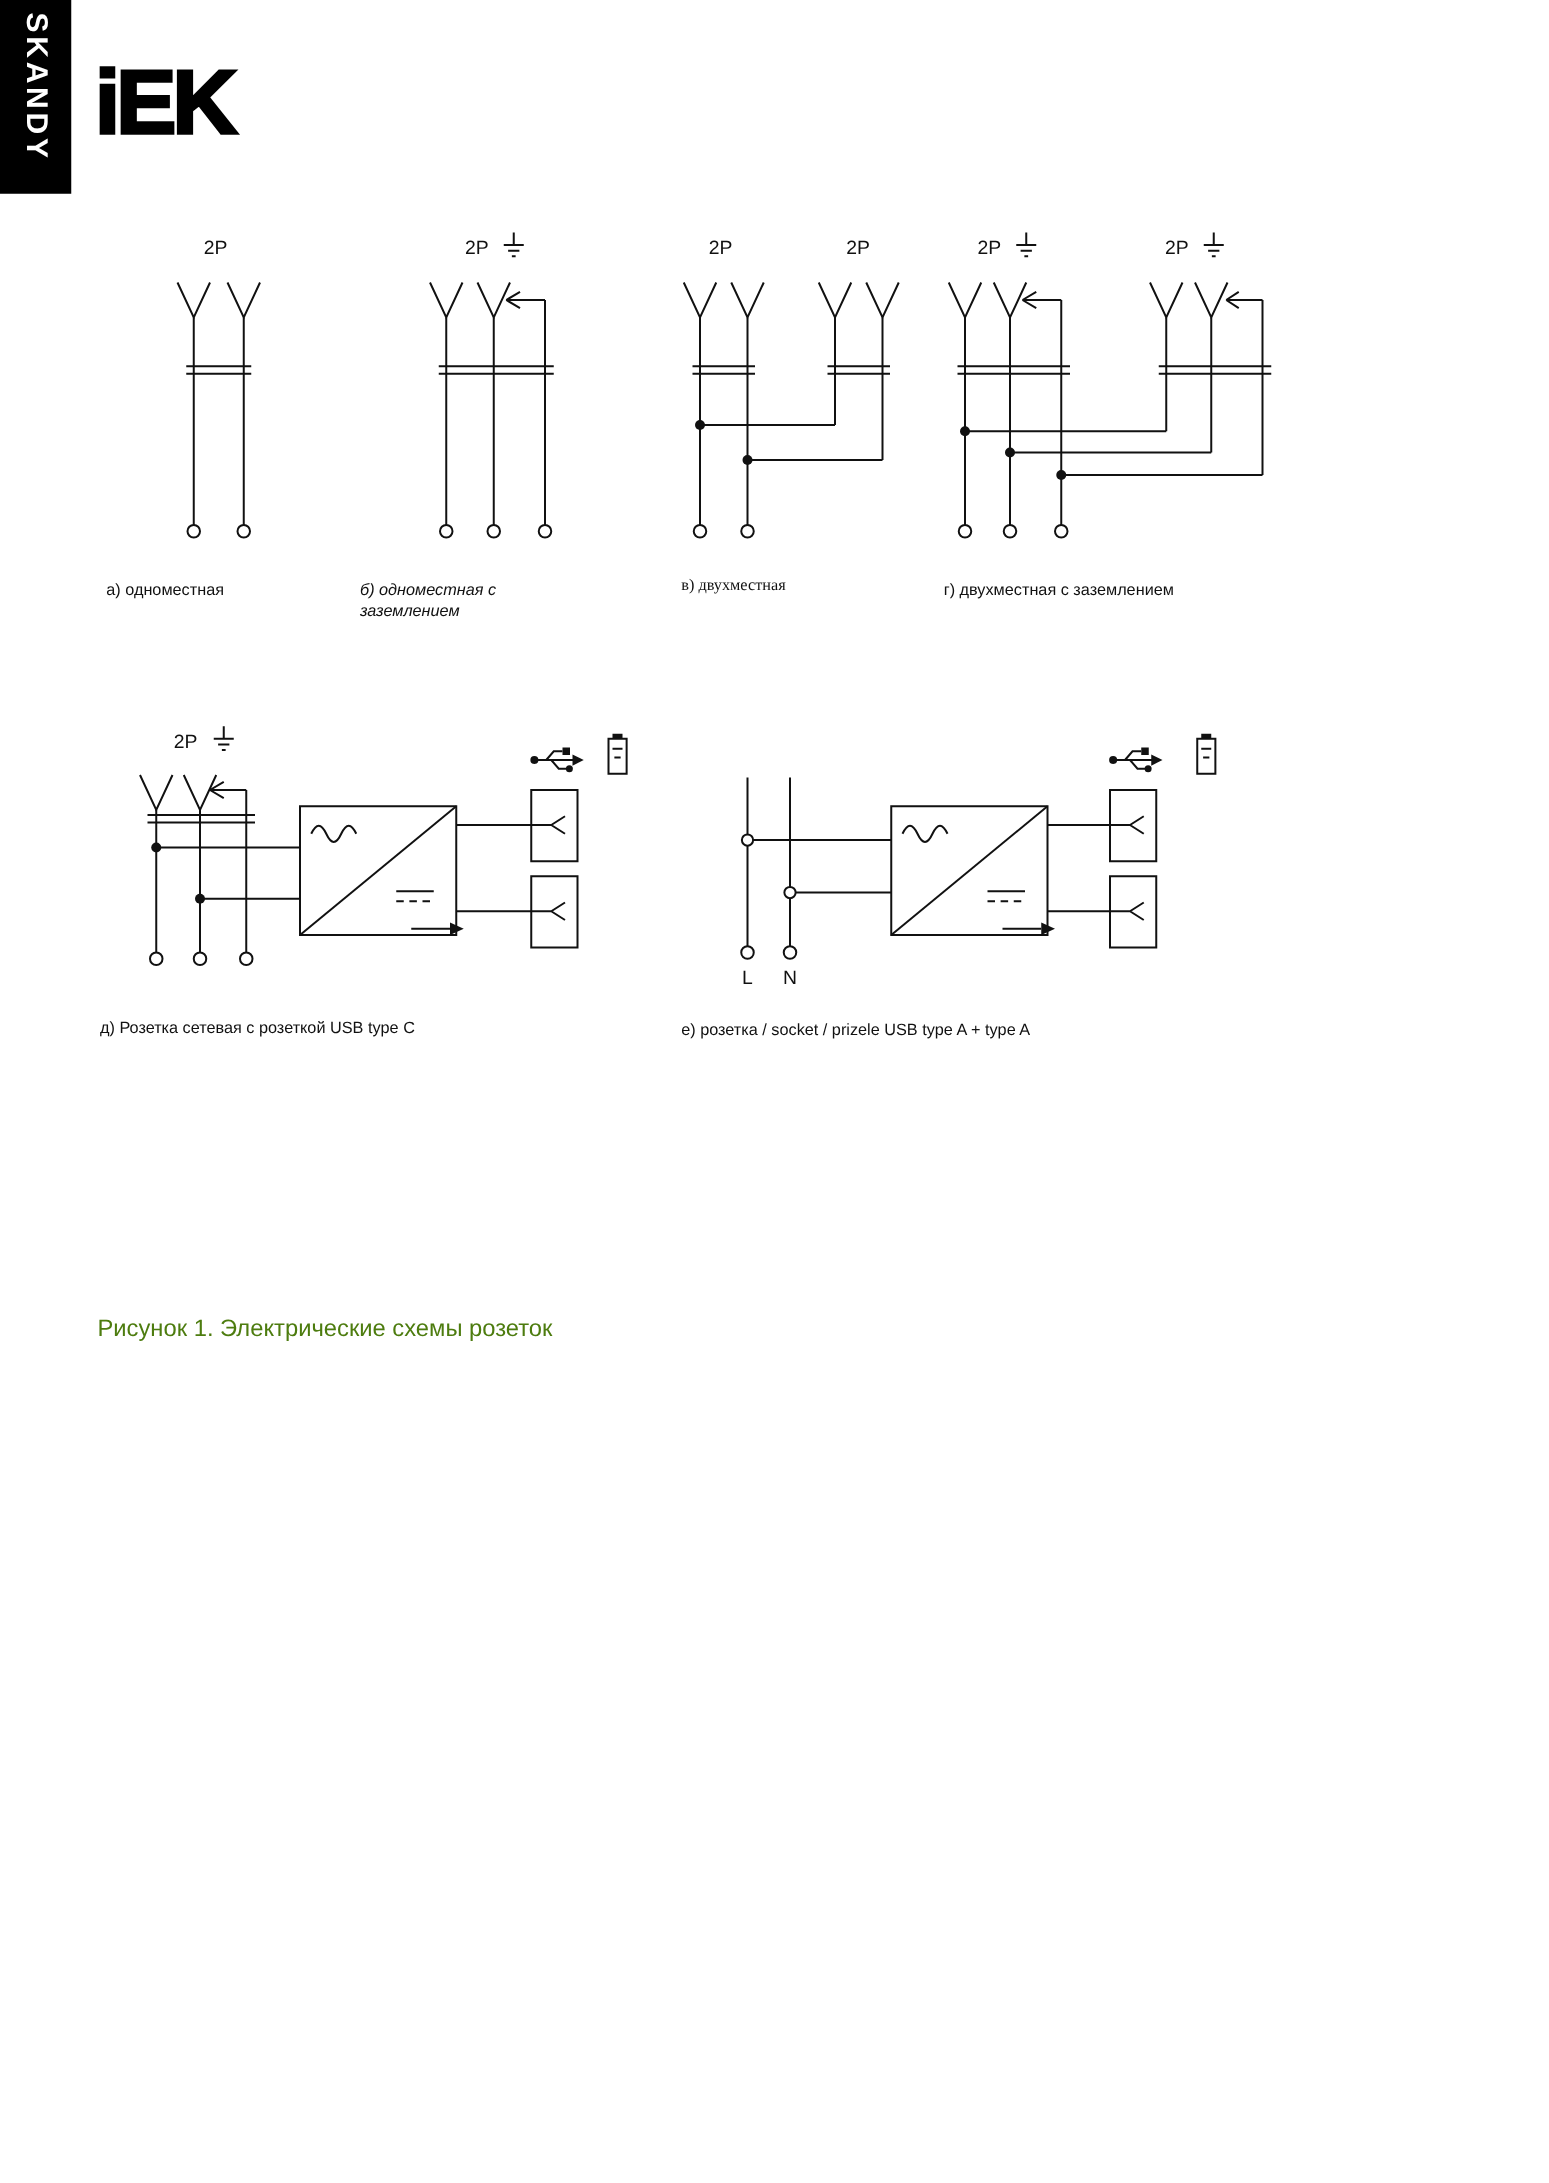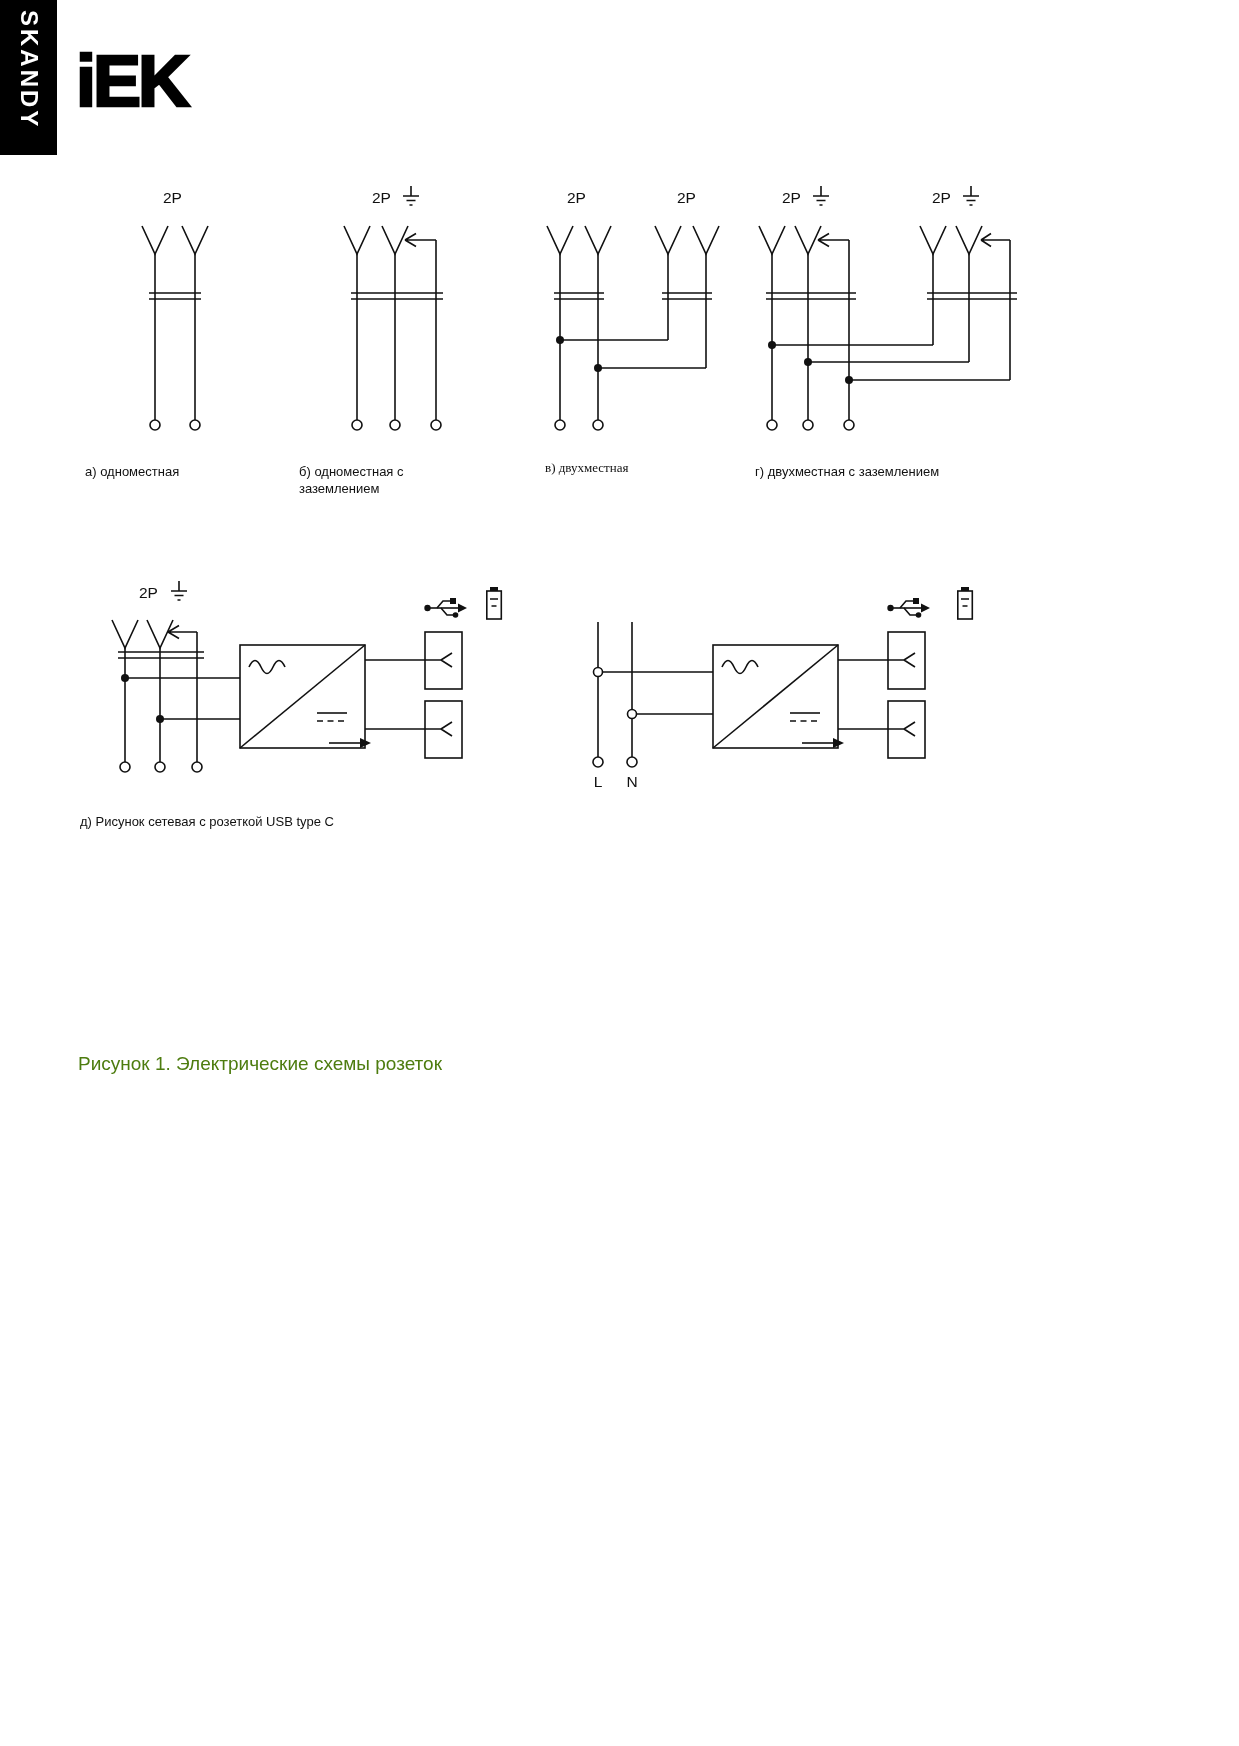--- a/index.html
+++ b/index.html
@@ -237,20 +237,21 @@
         <path d="M4,12 H12 M5.5,19 H10.5"></path>
       </g>
       <circle cx="598" cy="762" r="5" fill="#fff"></circle>
       <circle cx="632" cy="762" r="5" fill="#fff"></circle>
     </g>
     <text x="598" y="787" text-anchor="middle">L</text>
     <text x="632" y="787" text-anchor="middle">N</text>
   </svg>
 
   <div class="cap" style="left:85px;top:464px;width:210px;">а) одноместная</div>
-  <div class="cap" style="left:299px;top:464px;width:158px;">б) одноместная с заземлением</div>
+  <div class="cap" style="left:288px;top:464px;width:158px;font-style:italic;">б) одноместная с заземлением</div>
   <div class="cap" style="left:545px;top:460px;width:210px;font-family:Liberation Serif, serif;">в) двухместная</div>
   <div class="cap" style="left:755px;top:464px;width:290px;">г) двухместная с заземлением</div>
-  <div class="cap" style="left:80px;top:814px;width:430px;">д) Рисунок сетевая с розеткой USB type C</div>
+  <div class="cap" style="left:80px;top:814px;width:430px;">д) Розетка сетевая с розеткой USB type C</div>
+  <div class="cap" style="left:545px;top:816px;width:440px;">е) розетка / socket / prizele USB type A + type A</div>
 
   <div class="fig-caption">Рисунок 1. Электрические схемы розеток</div>
 
 </div>
 
 </body></html>

